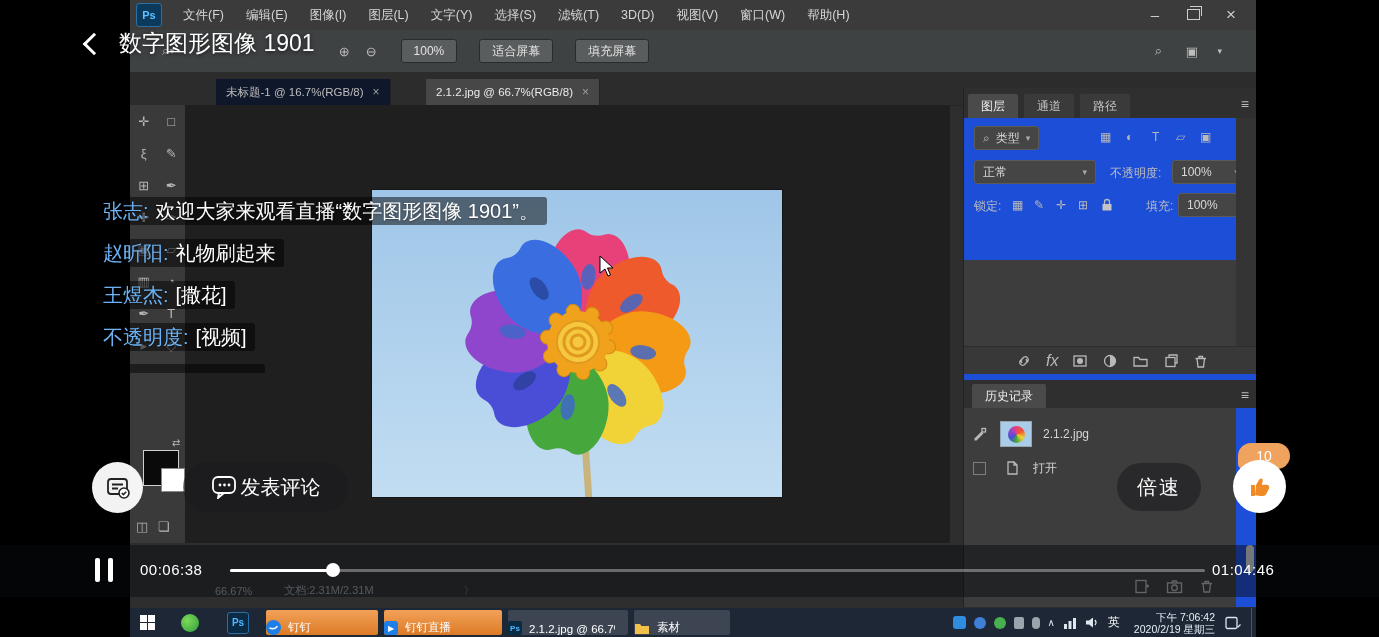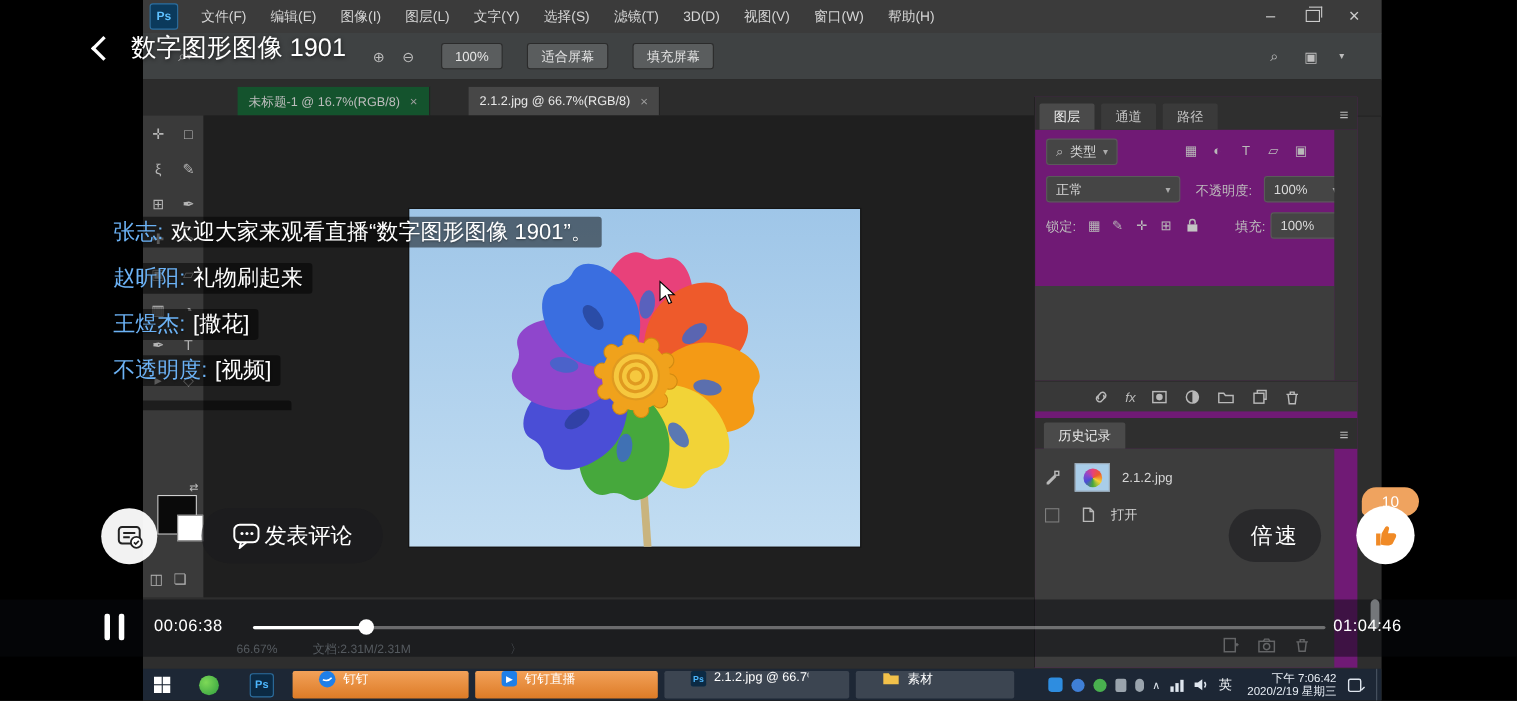--- a/index.html
+++ b/index.html
@@ -11,47 +11,47 @@
   .pslogo{width:24px;height:22px;margin:0 10px 0 6px;background:#0b3a5c;border:1px solid #2d6fa0;border-radius:3px;color:#5ec1ff;font-size:11px;font-weight:bold;display:flex;align-items:center;justify-content:center}
   .menu-item{padding:0 11px;height:30px;display:flex;align-items:center;cursor:default}
   .winbtns{position:absolute;right:6px;top:0;display:flex}
   .winbtn{width:38px;height:29px;display:flex;align-items:center;justify-content:center;color:#ccc;font-size:15px}
   .restore{width:11px;height:9px;border:1px solid #ccc;position:relative;background:#3b3b3b}
   .restore:before{content:'';position:absolute;left:2px;top:-4px;width:11px;height:9px;border:1px solid #ccc;border-bottom:none;border-left:none}
   .optionsbar{left:0;top:30px;width:1126px;height:42px;background:#3f4243;border-bottom:1px solid #282828;display:flex;align-items:center}
   .opt-btn{background:#5a5d5e;border:1px solid #2b2b2b;border-radius:3px;height:22px;padding:0 12px;font-size:12px;color:#e4e4e4;display:flex;align-items:center;margin-right:22px}
   .mini-ico{color:#bdbdbd;font-size:13px;margin-right:16px}
   .tabbar{left:0;top:72px;width:1126px;height:33px;background:#2c2c2c;border-bottom:1px solid #242424}
-  .doc-tab{position:absolute;top:7px;height:26px;display:flex;align-items:center;padding:0 10px;font-size:11.5px;background:#14532d;color:#bdbdbd;border-right:1px solid #232323;gap:9px}
+  .doc-tab{position:absolute;top:7px;height:26px;display:flex;align-items:center;padding:0 10px;font-size:11.5px;background:#0f172a;color:#bdbdbd;border-right:1px solid #232323;gap:9px}
   .doc-tab.active{background:#474747;color:#e9e9e9}
   .tab-x{color:#9f9f9f;font-size:12px}
   .toolcol{left:0;top:105px;width:55px;height:438px;background:#3a3a3a;border-right:1px solid #2a2a2a;display:grid;grid-template-columns:1fr 1fr;align-content:start}
   .tool{height:32px;display:flex;align-items:center;justify-content:center;color:#b5b5b5;font-size:13px}
   .canvas{left:55px;top:105px;width:765px;height:438px;background:#1f1f1f}
   .photo{position:absolute;left:187px;top:85px;width:410px;height:307px;box-shadow:0 0 0 1px #151515}
   
-  .panel{left:810px;top:88px;width:293px;height:519px;background:#701a75;border-left:1px solid #222;font-size:12px}
+  .panel{left:833px;top:88px;width:293px;height:519px;background:#1d4ed8;border-left:1px solid #222;font-size:12px}
   .ptabs{position:absolute;left:0;top:0;width:293px;height:30px;background:#2f2f2f;display:flex;align-items:flex-end}
   .ptab{height:24px;display:flex;align-items:center;padding:0 13px;color:#c3c3c3;background:#3a3a3a;margin-right:2px;margin-left:4px;border-radius:2px 2px 0 0}
   .ptab.active{background:#4a4a4a;color:#ededed}
   .hamb{position:absolute;right:8px;top:8px;color:#bbb;font-size:14px}
   .chip{background:#454545;border:1px solid #5a5a5a;border-radius:3px;height:22px;display:inline-flex;align-items:center;padding:0 8px;color:#d9d9d9;gap:6px}
   .caret{font-size:9px;color:#aaa}
   .glabel{color:#bdbdbd}
   .g{color:#b9b9b9;font-size:12px}
   .layer-row{position:absolute;left:0;top:136px;width:272px;height:36px;background:#49596a;display:flex;align-items:center}
   .mini-flower{position:relative;background:#a9cde9;border:1px solid #98a6b2;overflow:hidden}
   .mini-flower:after{content:'';position:absolute;left:50%;top:50%;width:17px;height:17px;margin:-8.5px 0 0 -8.5px;border-radius:50%;background:conic-gradient(#e8417a,#ee5a2b,#f2d337,#46a83c,#4a4ed6,#8f46cc,#e8417a)}
   .icon-svg{stroke:#b9b9b9;fill:none;stroke-width:1.3}
   .hist-row{position:absolute;left:0;width:272px;height:32px;display:flex;align-items:center;color:#d6d6d6}
   
   .statusbar{position:absolute;left:0;top:583px;font-size:11px;color:#9aa2a8;display:flex;gap:0;align-items:center}
   
   .taskbar{left:0;top:608px;width:1126px;height:29px;background:#1d2735;display:flex;align-items:center}
-  .tb-app{height:25px;margin:0 3px;display:flex;align-items:flex-start;gap:7px;padding:0 24px;font-size:11.5px;color:#fff;border-radius:2px}
+  .tb-app{height:25px;margin:0 3px;display:flex;align-items:flex-end;gap:7px;padding:0 0;font-size:11.5px;color:#fff;border-radius:2px}
   .tb-orange{background:linear-gradient(180deg,#f2a159,#dd7b26)}
   .tb-gray{background:rgba(255,255,255,0.14)}
   .tray-i{display:inline-block;margin:0 4px}
   
   .title-ov{left:86px;top:28px;display:flex;align-items:center;gap:17px;color:#fff;text-shadow:0 1px 4px rgba(0,0,0,.7)}
   .chev{width:13px;height:13px;border-left:3px solid #fff;border-bottom:3px solid #fff;transform:rotate(45deg)}
   .chat-ov{left:95px;top:196px;width:472px}
   .msg{margin-bottom:12px;font-size:20px;line-height:30px;text-shadow:0 1px 2px rgba(0,0,0,.4)}
   .mchip{background:rgba(0,0,0,.5);padding:3px 8px;border-radius:3px;-webkit-box-decoration-break:clone;box-decoration-break:clone;color:#fff}
   .uname{color:#6cb2f5;margin-right:7px}
@@ -246,21 +246,21 @@
       <span class="caret">▾</span>
     </div>
 
     <div style="position:absolute;left:0;top:172px;width:272px;height:86px;background:#3d3d3d"></div>
     <div style="position:absolute;left:272px;top:30px;width:21px;height:228px;background:#343434"></div>
 
     <div style="position:absolute;left:0;top:258px;width:293px;height:28px;background:#383838;border-top:1px solid #2c2c2c;display:flex;align-items:center;gap:14px;padding-left:52px;box-sizing:border-box">
       <svg width="16" height="16">
           <path d="M6 10a3 3 0 010-4l2-2a3 3 0 014 4l-1.2 1.2M10 6a3 3 0 010 4l-2 2a3 3 0 01-4-4l1.2-1.2" class="icon-svg"></path>
         </svg>
-      <span style="font-style:italic;color:#b9b9b9;font-size:12px">fx</span>
+      <span style="font-style:italic;color:#b9b9b9;font-size:16px">fx</span>
       <svg width="16" height="16">
           <rect x="2" y="3" width="12" height="10" class="icon-svg"></rect>
           <circle cx="8" cy="8" r="3" fill="#b9b9b9"></circle>
         </svg>
       <svg width="16" height="16">
           <circle cx="8" cy="8" r="5.5" class="icon-svg"></circle>
           <path d="M8 2.5v11a5.5 5.5 0 000-11z" fill="#b9b9b9"></path>
         </svg>
       <svg width="17" height="16">
           <path d="M2 4.5h4.5l1.5 2H15V13H2z" class="icon-svg"></path>

